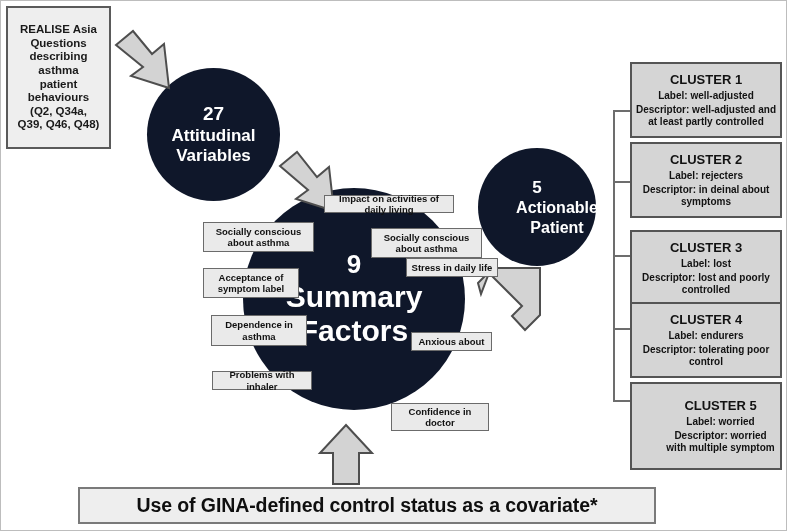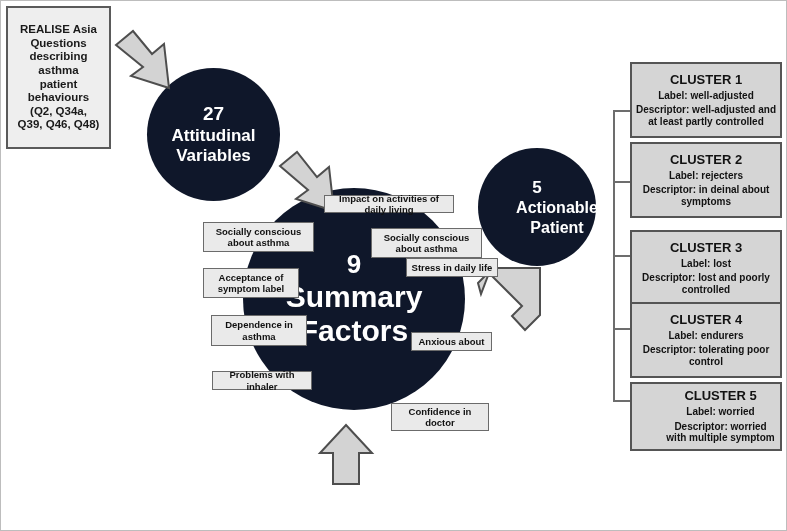--- a/index.html
+++ b/index.html
@@ -261,20 +261,21 @@
     <div class="crow">Label: lost</div>
     <div class="crow">Descriptor: lost and poorly controlled</div>
   </div>
 
   <div class="cluster" style="top:302px; height:76px;">
     <div class="ctitle">CLUSTER 4</div>
     <div class="crow">Label: endurers</div>
     <div class="crow">Descriptor: tolerating poor control</div>
   </div>
 
-  <div class="cluster" style="top:382px; height:69px;padding-left:32px;">
+  <div class="cluster" style="top:382px; height:88px;padding-left:32px;">
     <div class="ctitle">CLUSTER 5</div>
     <div class="crow">Label: worried</div>
     <div class="crow">Descriptor: worried with multiple symptom</div>
   </div>
 
+  <div class="banner">Use of GINA-defined control status as a covariate*</div>
 
 </div>
 
 </body></html>

